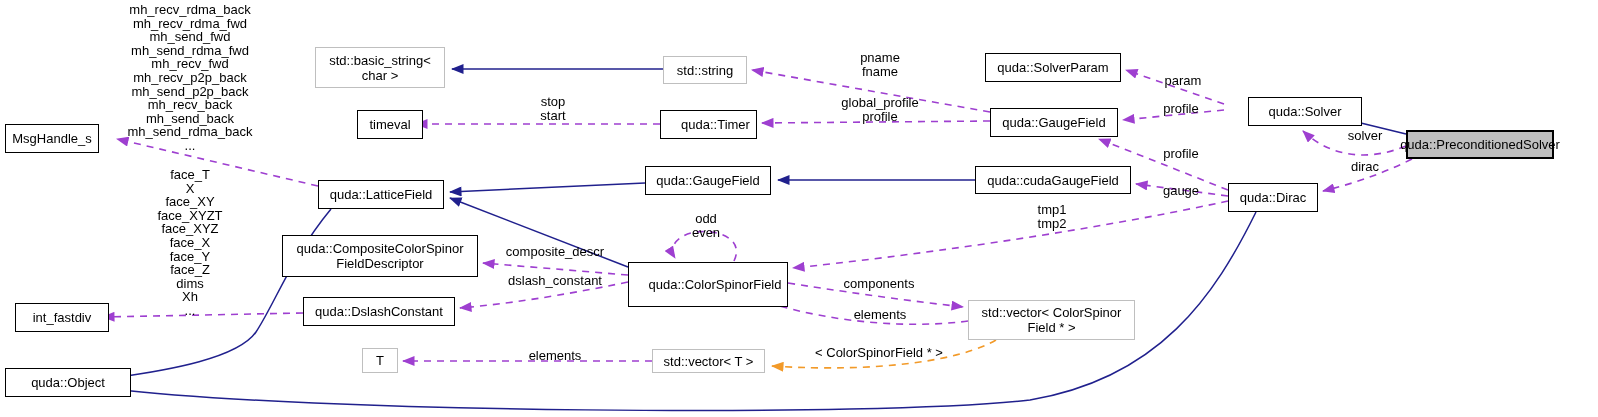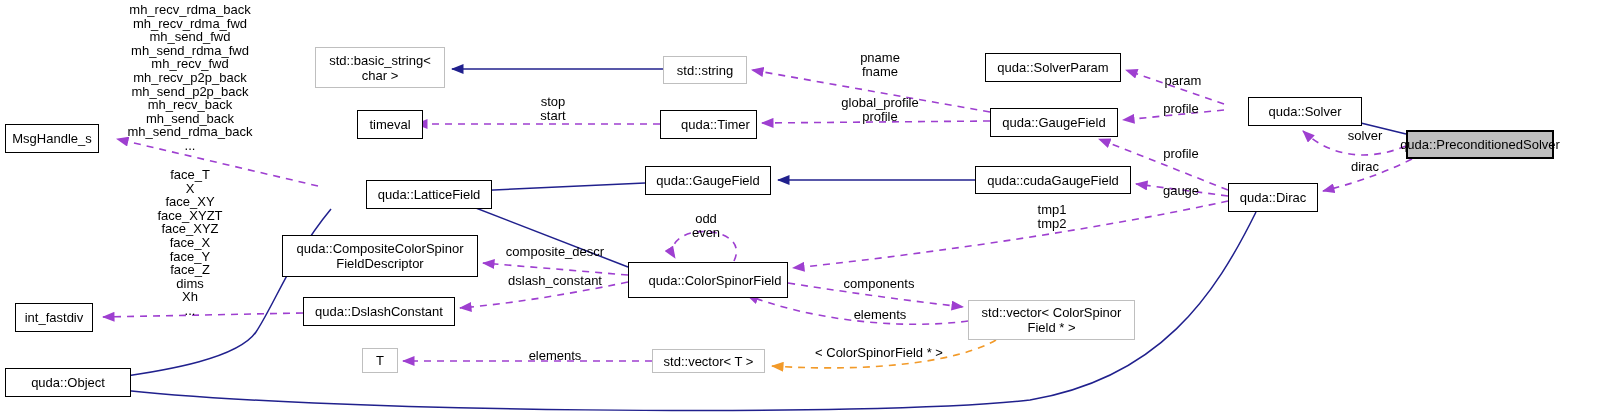--- a/index.html
+++ b/index.html
@@ -70,32 +70,32 @@
       <path d="M 788,283 C 858,294 912,301 963,307" marker-end="url(#ap)"></path>
       <path d="M 968,321 C 892,331 802,317 747,295" marker-end="url(#ap)"></path>
       <path d="M 652,361 L 403,361" marker-end="url(#ap)"></path>
     </g>
     <g fill="none" stroke="#f29a29" stroke-width="1.6" stroke-dasharray="7,6">
       <path d="M 996,340 C 962,360 880,373 772,366" marker-end="url(#ao)"></path>
     </g>
   </svg>
 
   <div class="node" style="left:5px;top:124px;width:94px;height:29px;">MsgHandle_s</div>
-  <div class="node" style="left:15px;top:303px;width:78px;height:29px;text-align:right;">int_fastdiv</div>
+  <div class="node" style="left:15px;top:303px;width:94px;height:29px;text-align:right;">int_fastdiv</div>
   <div class="node" style="left:5px;top:368px;width:126px;height:29px;text-align:right;">quda::Object</div>
   <div class="node external" style="left:315px;top:47px;width:130px;height:41px;">std::basic_string&lt;
 char &gt;</div>
   <div class="node" style="left:345px;top:110px;width:66px;height:29px;margin-left:12px;">timeval</div>
-  <div class="node" style="left:318px;top:180px;width:126px;height:29px;margin-left:48px;">quda::LatticeField</div>
+  <div class="node" style="left:318px;top:180px;width:126px;height:29px;">quda::LatticeField</div>
   <div class="node" style="left:282px;top:235px;width:196px;height:42px;">quda::CompositeColorSpinor
 FieldDescriptor</div>
   <div class="node" style="left:303px;top:297px;width:152px;height:29px;">quda::DslashConstant</div>
   <div class="node external" style="left:362px;top:348px;width:36px;height:25px;">T</div>
   <div class="node external" style="left:652px;top:349px;width:113px;height:24px;">std::vector&lt; T &gt;</div>
-  <div class="node" style="left:628px;top:262px;width:160px;height:36px;padding-left:16px;">quda::ColorSpinorField</div>
+  <div class="node" style="left:628px;top:262px;width:160px;height:45px;padding-left:16px;">quda::ColorSpinorField</div>
   <div class="node external" style="left:968px;top:300px;width:167px;height:40px;">std::vector&lt; ColorSpinor
 Field * &gt;</div>
   <div class="node" style="left:645px;top:166px;width:126px;height:29px;">quda::GaugeField</div>
   <div class="node" style="left:975px;top:166px;width:156px;height:28px;">quda::cudaGaugeField</div>
   <div class="node external" style="left:663px;top:56px;width:84px;height:28px;">std::string</div>
   <div class="node" style="left:660px;top:110px;width:97px;height:29px;padding-left:16px;">quda::Timer</div>
   <div class="node" style="left:985px;top:53px;width:136px;height:29px;">quda::SolverParam</div>
   <div class="node" style="left:990px;top:108px;width:128px;height:29px;">quda::GaugeField</div>
   <div class="node" style="left:1224px;top:97px;width:114px;height:29px;margin-left:24px;">quda::Solver</div>
   <div class="node" style="left:1228px;top:183px;width:90px;height:29px;">quda::Dirac</div>

